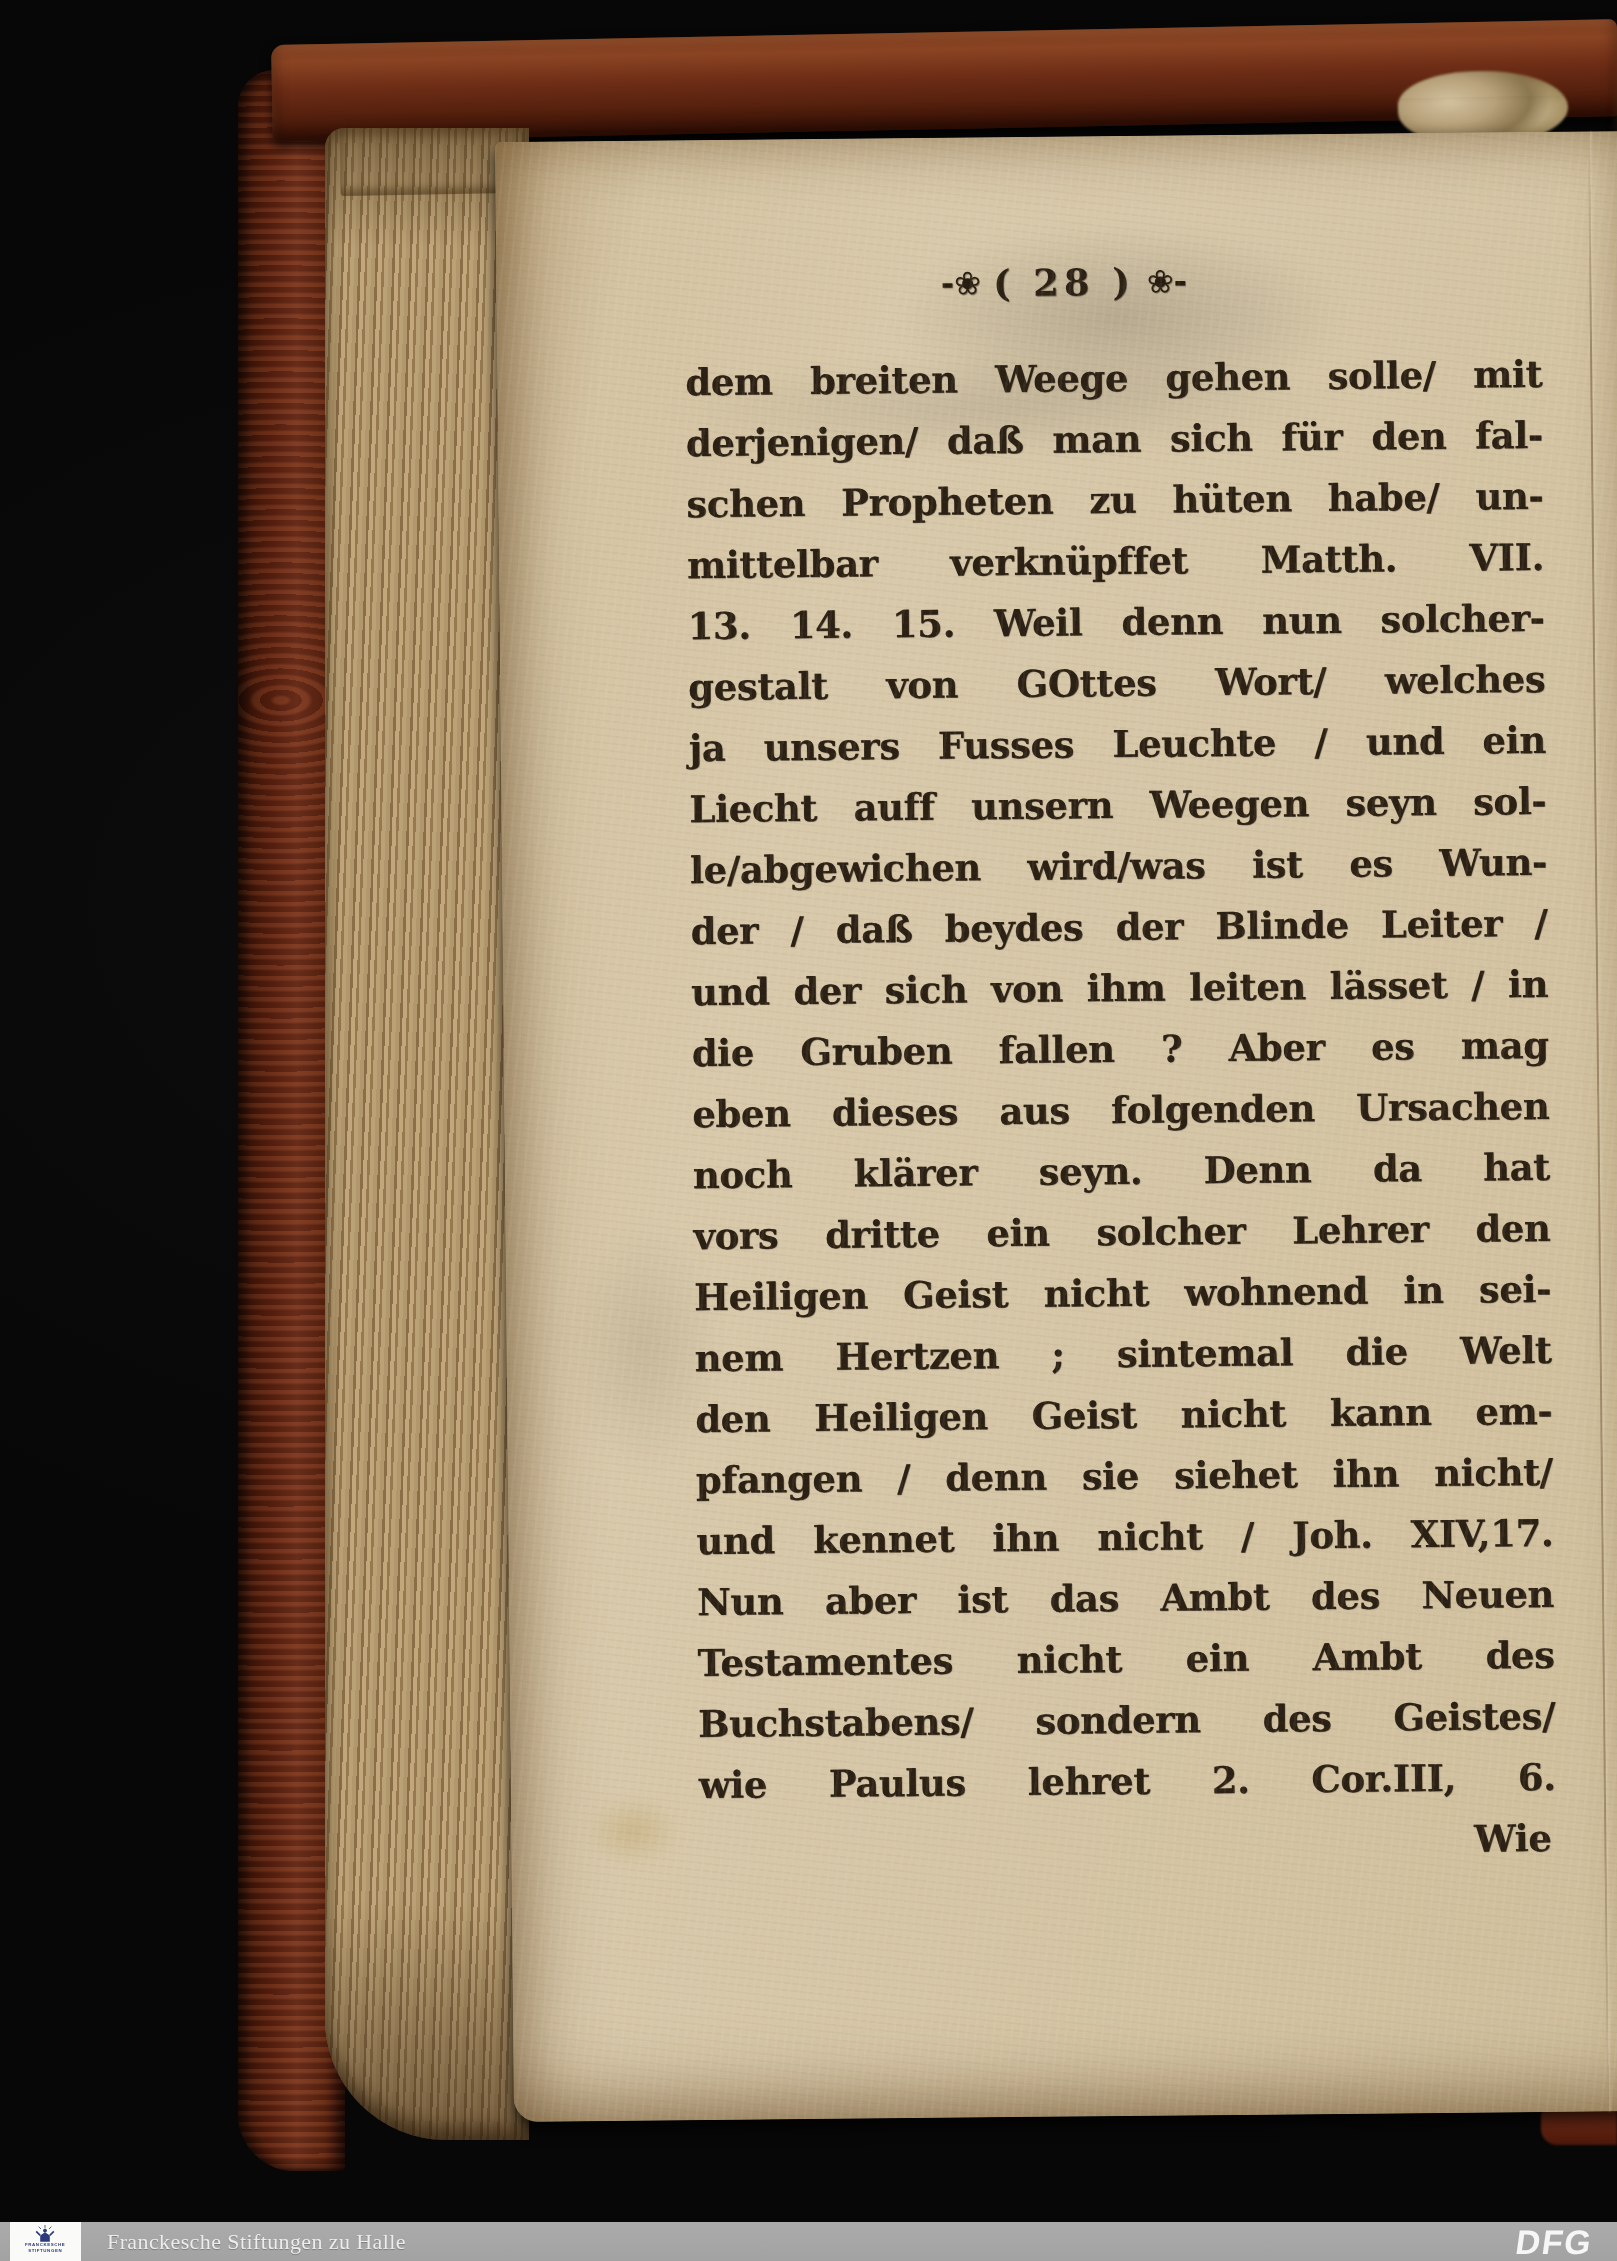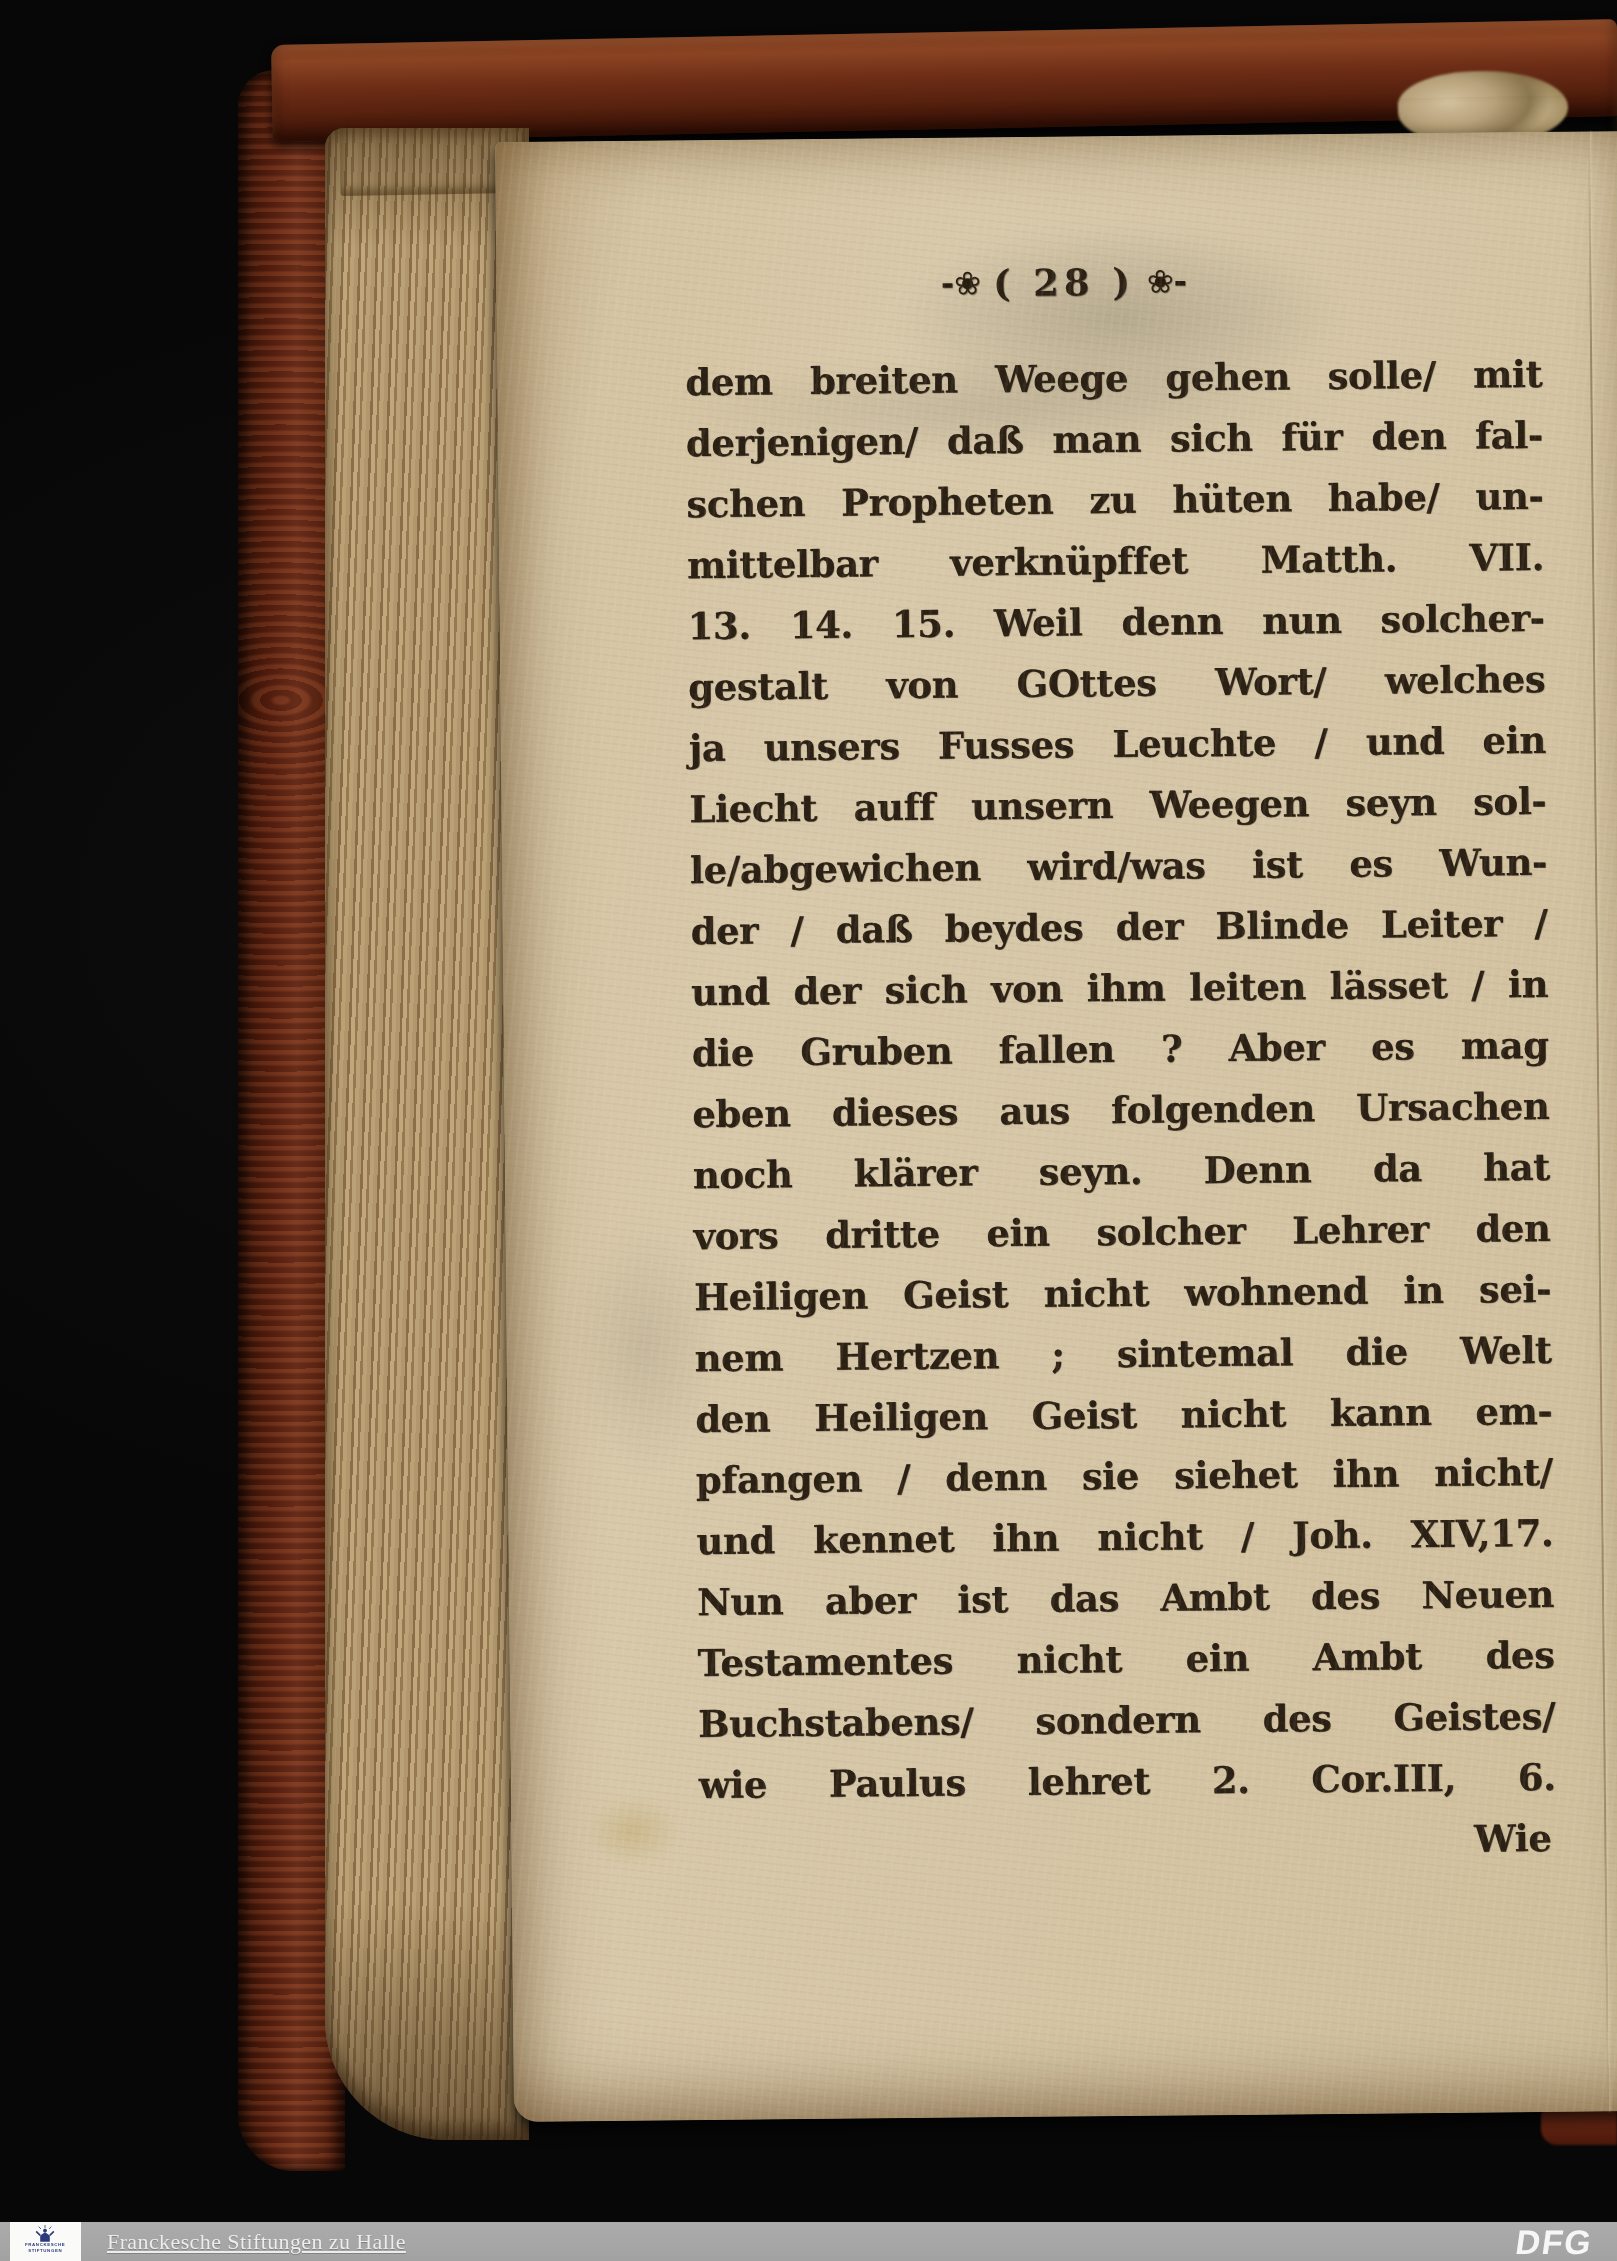--- a/index.html
+++ b/index.html
@@ -141,21 +141,20 @@
   }
   .logo-card svg{margin-top:2.4px;}
   .logo-card .t{
     font-family:"Liberation Sans", sans-serif;font-size:4.4px;line-height:5.3px;
     letter-spacing:0.6px;color:#2a3a7c;font-weight:700;text-align:center;
   }
   .institution{
     position:absolute;left:107px;top:0;height:28px;line-height:40px;
     font-family:"Liberation Serif", serif;font-size:22px;color:#ededed;letter-spacing:0.4px;
     text-shadow:0 0.8px 0.8px rgba(0,0,0,.25);
-    text-decoration:underline;
   }
   .dfg{
     position:absolute;right:24px;top:0;height:40px;line-height:41px;
     font-family:"Liberation Sans", sans-serif;font-weight:700;font-size:34px;color:#f6f6f6;
     transform:skewX(-8deg);letter-spacing:1.6px;
   }
 </style>
 </head>
 <body>
 

